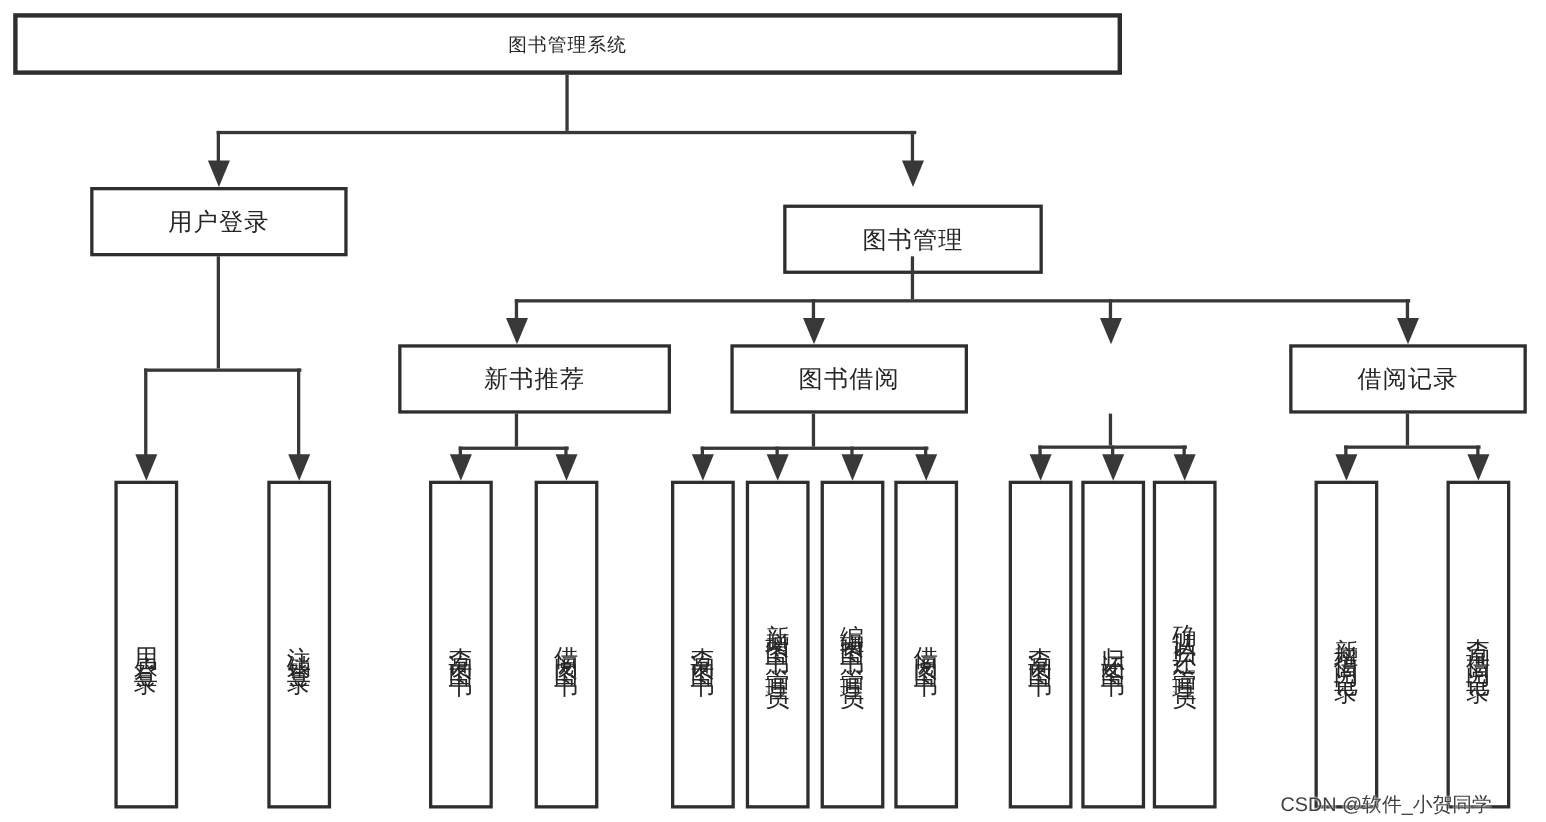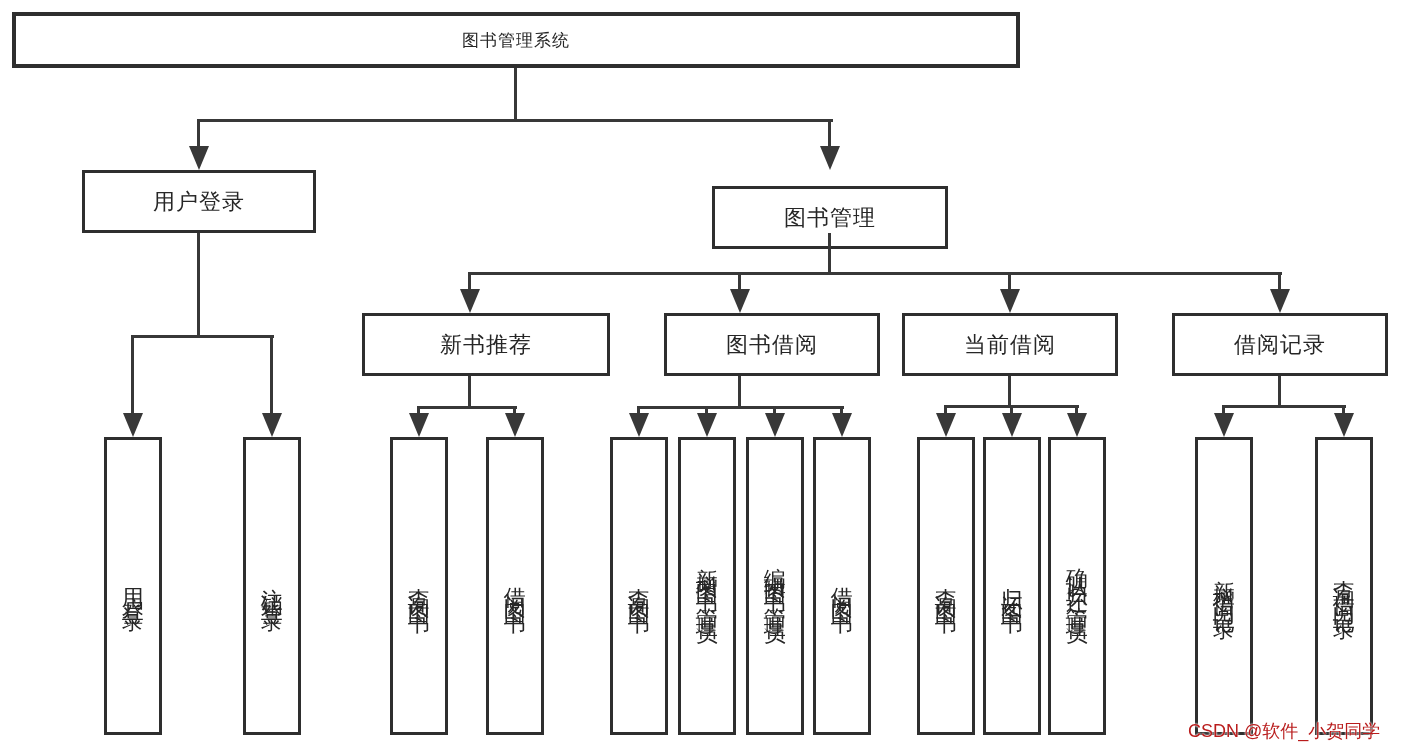--- a/index.html
+++ b/index.html
@@ -20,21 +20,21 @@
     letter-spacing:8px;line-height:1.15;
   }
   .vline{position:absolute;width:3px;background:#383838;}
   .hline{position:absolute;height:3px;background:#383838;}
   .arrow{
     position:absolute;width:0;height:0;
     border-left:10px solid transparent;border-right:10px solid transparent;
     border-top:24px solid #383838;
   }
   .watermark{
-    position:absolute;left:1188px;top:719px;font-size:18px;color:#b91c1c;
+    position:absolute;left:1164px;top:719px;font-size:18px;color:#404040;
     white-space:nowrap;text-shadow:0 0 2px #ffffff,0 0 2px #ffffff;
   }
 </style>
 </head>
 <body>
 
 <div class="canvas">
 
   <div class="node lv1" style="left:12px;top:12px;width:1008px;height:56px;">图书管理系统</div>
 
@@ -61,21 +61,20 @@
   <div class="arrow" style="left:460px;top:289px;"></div>
   <div class="vline" style="left:738px;top:272px;height:20px;"></div>
   <div class="arrow" style="left:730px;top:289px;"></div>
   <div class="vline" style="left:1008px;top:272px;height:20px;"></div>
   <div class="arrow" style="left:1000px;top:289px;"></div>
   <div class="vline" style="left:1278px;top:272px;height:20px;"></div>
   <div class="arrow" style="left:1270px;top:289px;"></div>
 
   <div class="node lv3" style="left:362px;top:313px;width:248px;height:63px;">新书推荐</div>
   <div class="node lv3" style="left:632px;top:313px;width:216px;height:63px;margin-left:32px;">图书借阅</div>
-  <div class="node lv3" style="left:902px;top:313px;width:216px;height:63px;">当前借阅</div>
   <div class="node lv3" style="left:1172px;top:313px;width:216px;height:63px;">借阅记录</div>
 
   <div class="vline" style="left:468px;top:376px;height:30px;"></div>
   <div class="hline" style="left:417px;top:406px;width:100px;"></div>
   <div class="vline" style="left:417px;top:406px;height:10px;"></div>
   <div class="arrow" style="left:409px;top:413px;"></div>
   <div class="vline" style="left:513px;top:406px;height:10px;"></div>
   <div class="arrow" style="left:505px;top:413px;"></div>
 
   <div class="vline" style="left:738px;top:376px;height:30px;"></div>

